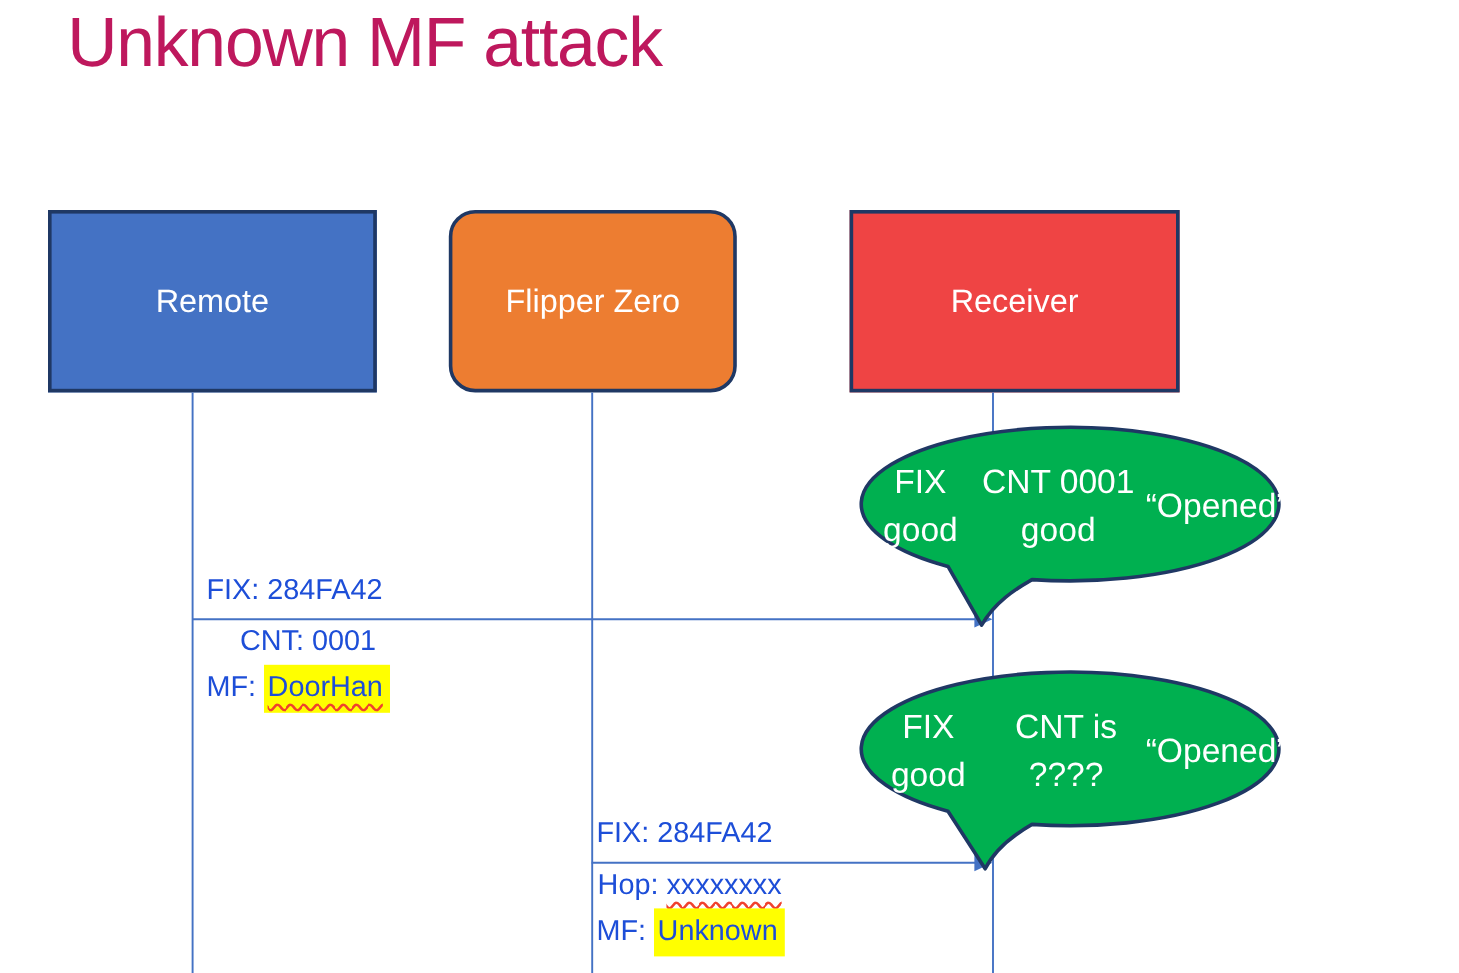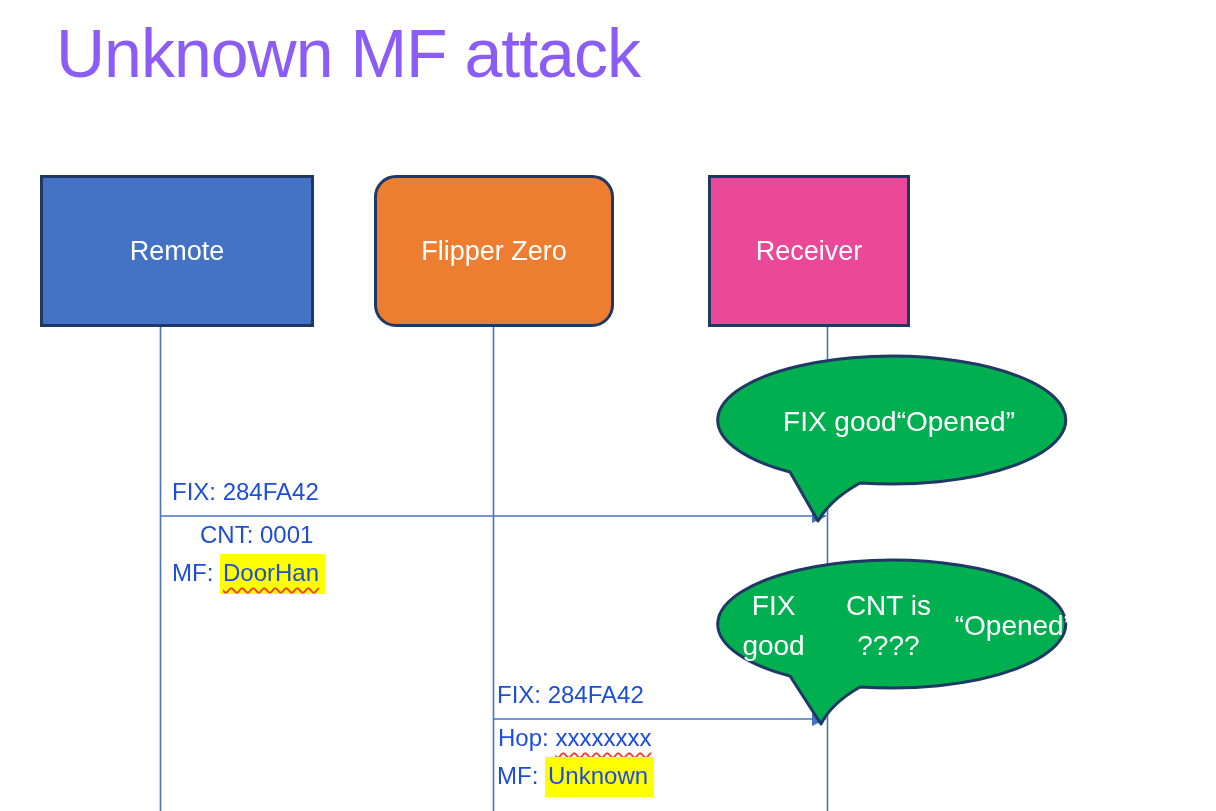--- a/index.html
+++ b/index.html
@@ -1,35 +1,35 @@
 <!DOCTYPE html>
 <html><head>
 <meta charset="utf-8">
 <style>
   html,body{margin:0;padding:0;background:#ffffff;}
   .canvas{
     position:relative;width:1216px;height:811px;background:#ffffff;overflow:hidden;
     font-family:"Liberation Sans",sans-serif;color:#000;
   }
   .slide-title{
-    position:absolute;left:56px;top:14px;
-    font-size:68px;font-weight:300;letter-spacing:-1px;color:#8b5cf6;
+    position:absolute;left:56px;top:2px;
+    font-size:58px;font-weight:300;letter-spacing:-1px;color:#be185d;
     white-space:nowrap;
   }
   .actor-box{
     position:absolute;top:175px;height:152px;
     background:#4472C4;border:3px solid #1F3864;box-sizing:border-box;
     display:flex;align-items:center;justify-content:center;
   }
   .actor-box .actor-label{
     color:#ffffff;font-size:27px;white-space:nowrap;
   }
   .box-remote{left:40px;width:274px;background:#4472C4;}
   .box-flipper{left:374px;width:240px;background:#ED7D31;border-radius:22px;}
-  .box-receiver{left:708px;width:202px;background:#ec4899;}
+  .box-receiver{left:708px;width:275px;background:#ef4444;}
 
   .diagram-svg{position:absolute;left:0;top:0;width:1216px;height:811px;}
 
   .msg-line{
     position:absolute;font-size:24px;white-space:nowrap;color:#1d4ed8;
   }
   .hl{background:#FFFF00;padding:5px 6px 8px 3px;}
   .sq{
     text-decoration-line:underline;
     text-decoration-style:wavy;
@@ -95,20 +95,21 @@
   </div>
   <div class="msg-line" style="left:498px;top:724px;">
     <span>Hop: </span><span class="sq">xxxxxxxx</span>
   </div>
   <div class="msg-line" style="left:497px;top:762px;">
     <span>MF: </span><span class="hl">Unknown</span>
   </div>
 
   <div class="bubble-text bt1">
     <div>FIX good</div>
+    <div>CNT 0001 good</div>
     <div>“Opened”</div>
   </div>
   <div class="bubble-text bt2">
     <div>FIX good</div>
     <div>CNT is ????</div>
     <div>“Opened”</div>
   </div>
 
 </div>
 

